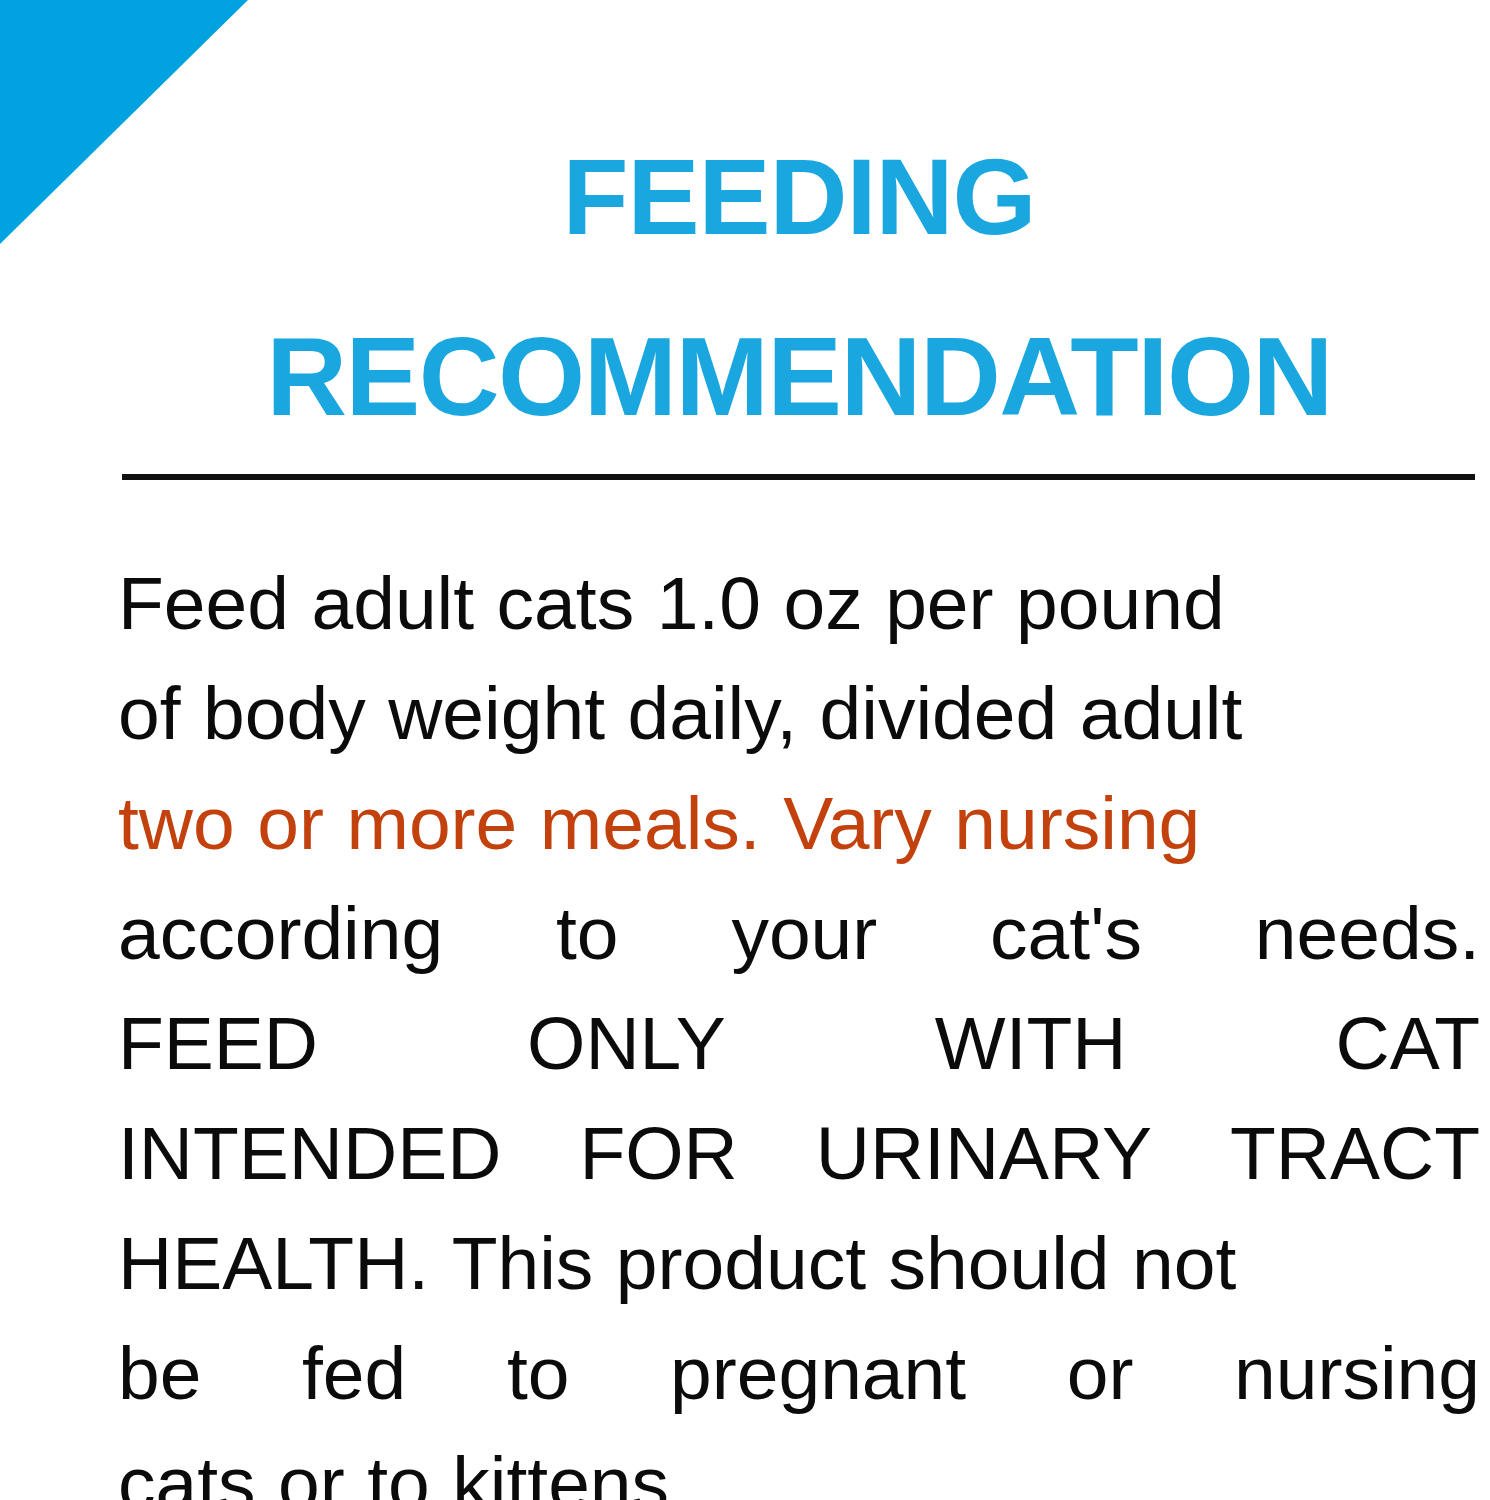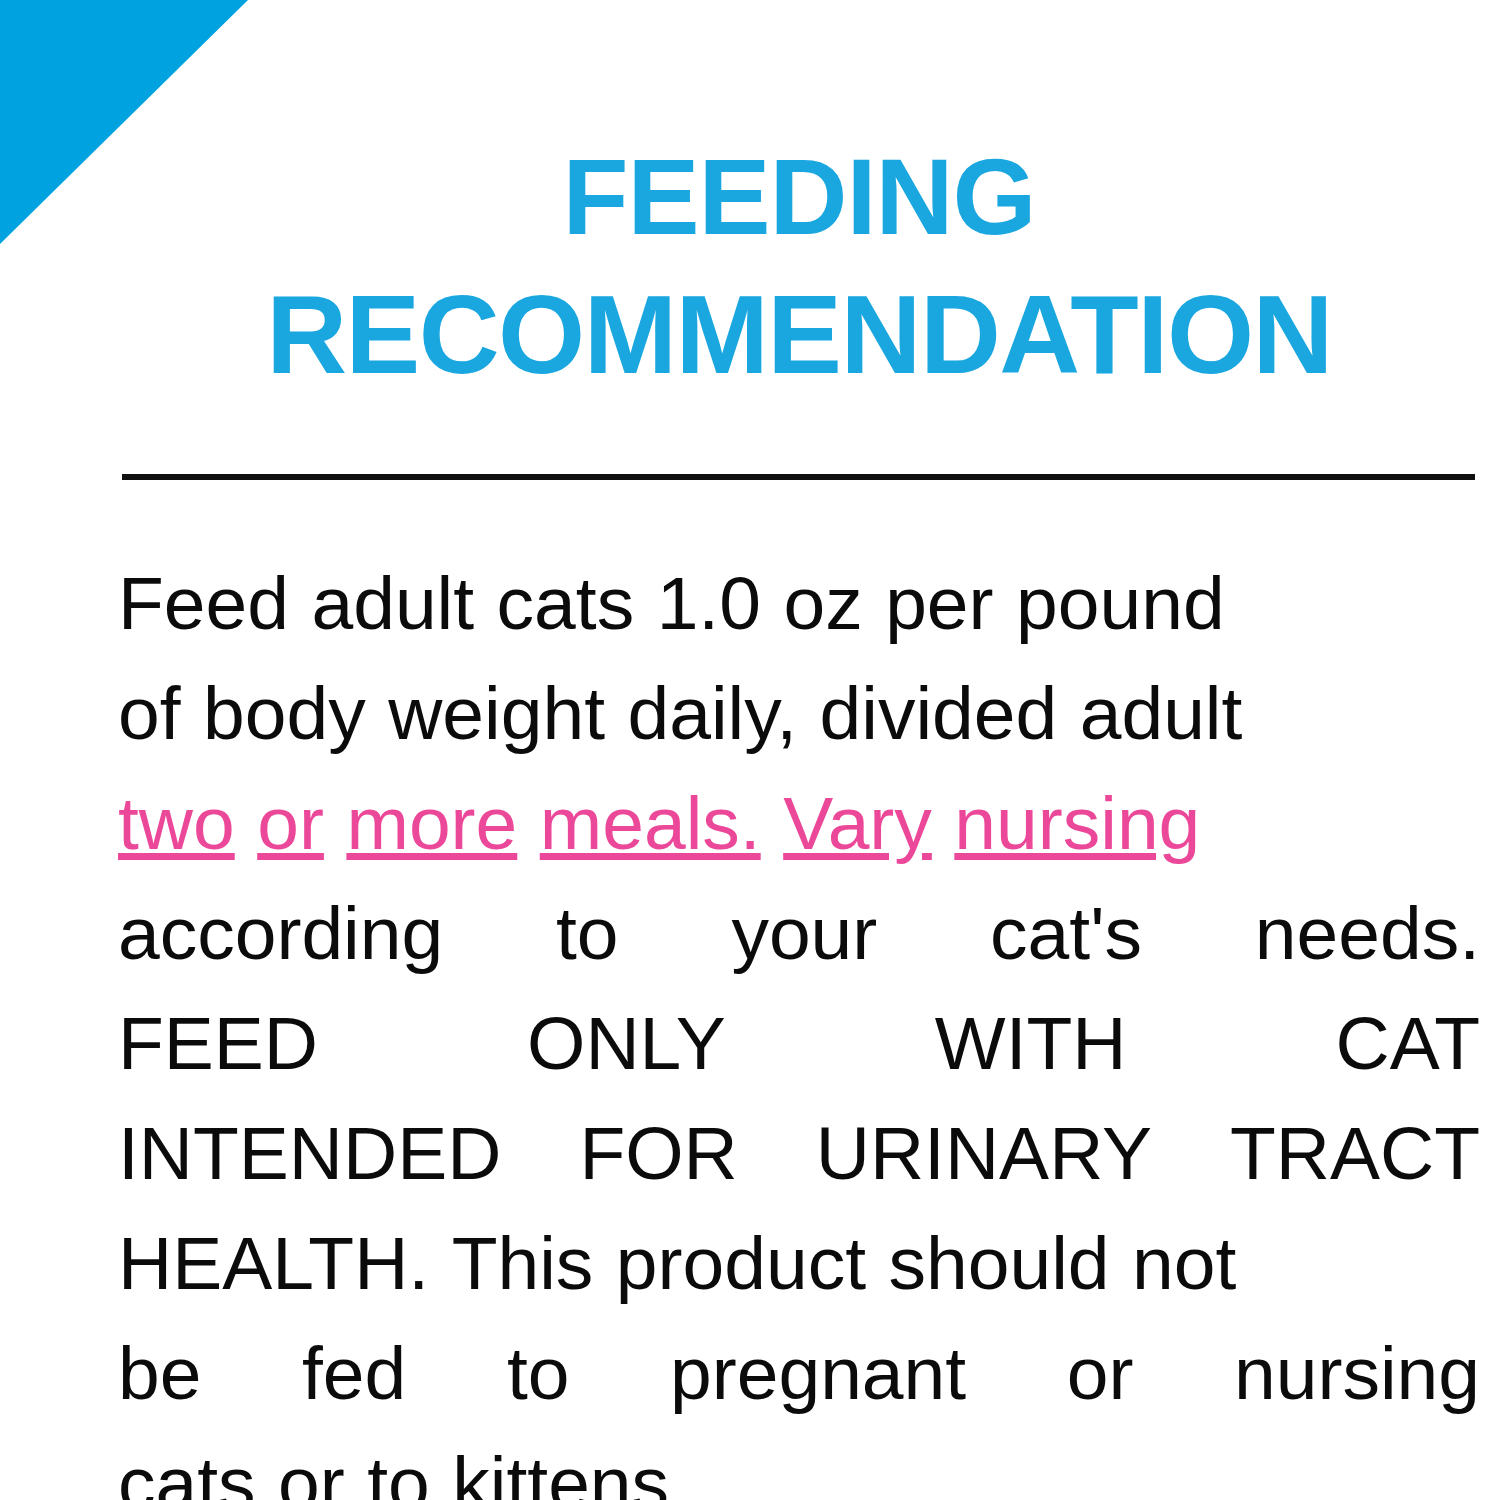--- a/index.html
+++ b/index.html
@@ -45,20 +45,21 @@
     font-size: 108px;
     line-height: 138px;
     letter-spacing: -1px;
     white-space: nowrap;
   }
 
   .heading-line.wide {
     font-size: 112px;
     letter-spacing: -1.5px;
     transform: scaleX(1.0);
+    margin-top: 42px;
   }
 
   
   #divider {
     position: absolute;
     left: 122px;
     top: 474px;
     width: 1353px;
     height: 6px;
     background: #111111;
@@ -127,21 +128,21 @@
         <span class="word">pound</span>
       </div>
       <div class="body-line natural" style="color: rgb(11, 11, 11);">
         <span class="word">of</span>
         <span class="word">body</span>
         <span class="word">weight</span>
         <span class="word">daily,</span>
         <span class="word">divided</span>
         <span class="word">adult</span>
       </div>
-      <div class="body-line natural" style="color: #ec4899; text-decoration: underline;">
+      <div class="body-line natural" style="color: #c2410c;">
         <span class="word">two</span>
         <span class="word">or</span>
         <span class="word">more</span>
         <span class="word">meals.</span>
         <span class="word">Vary</span>
         <span class="word">nursing</span>
       </div>
       <div class="body-line justify" style="color: rgb(11, 11, 11);">
         <span class="word">according</span>
         <span class="word">to</span>

